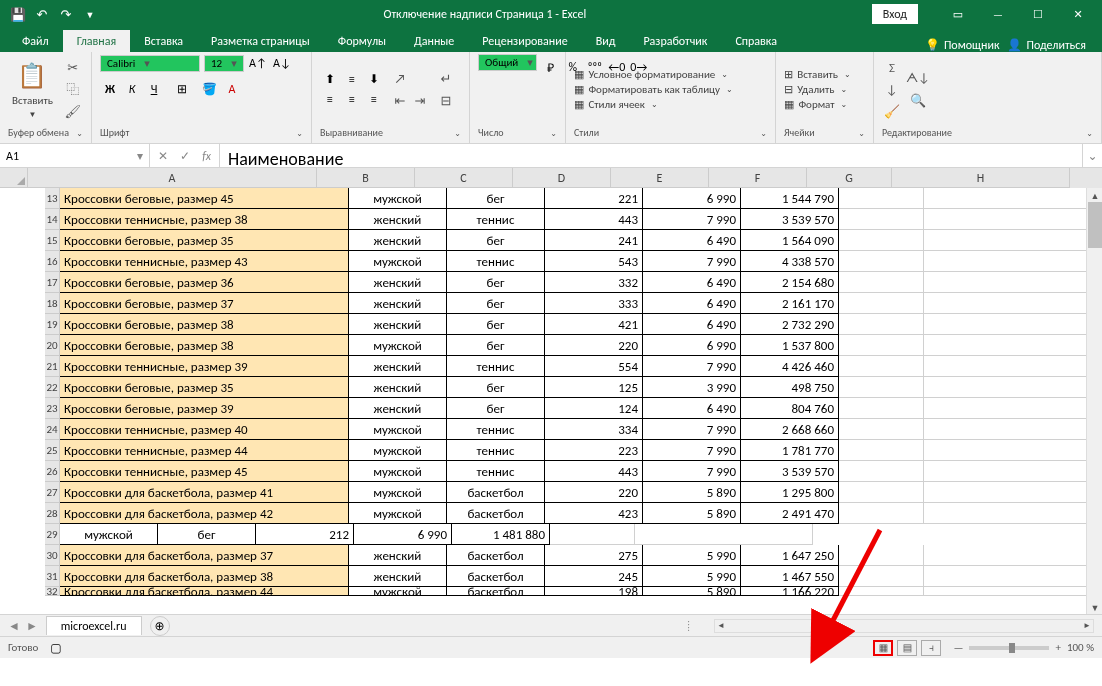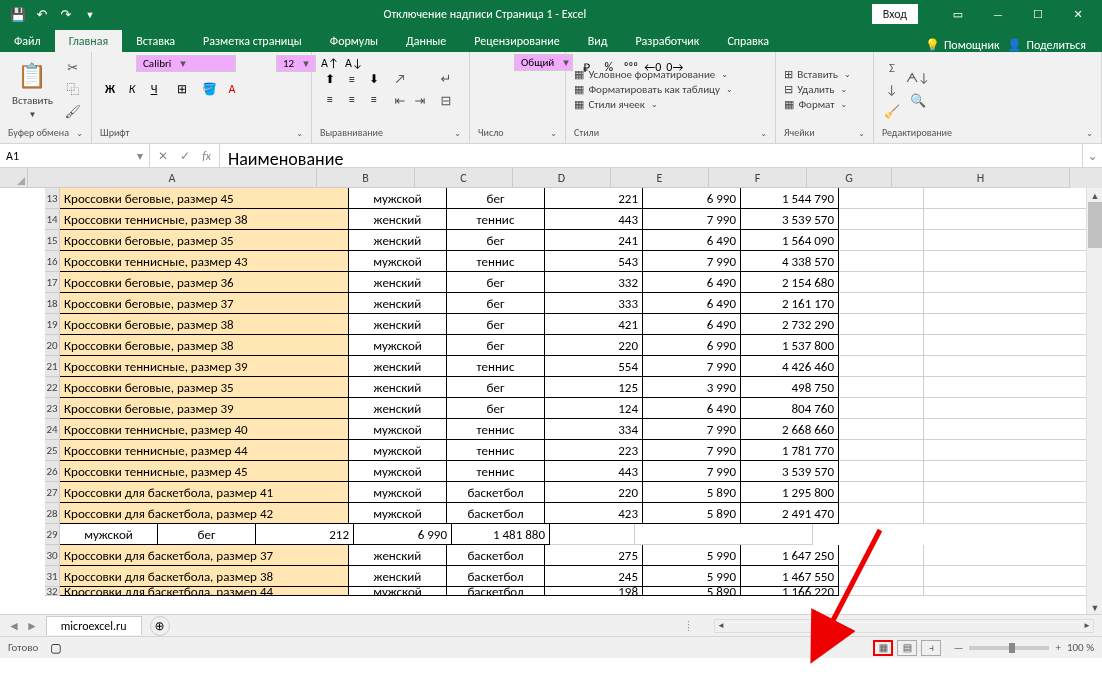--- a/index.html
+++ b/index.html
@@ -8,38 +8,38 @@
     
     .titlebar { height: 28px; background: #0d7340; display: flex; align-items: center; color: #fff; padding: 0 4px; }
     .qat { display: flex; align-items: center; gap: 8px; padding-left: 6px; }
     .qat-icon { width: 16px; height: 16px; display: inline-flex; align-items: center; justify-content: center; font-size: 13px; color: #fff; }
     .title-text { flex: 1; text-align: center; font-size: 12px; color: #fff; }
     .win-controls { display: flex; align-items: center; gap: 0; }
     .vhod-btn { background: #fff; color: #222; padding: 2px 10px; font-size: 12px; margin-right: 20px; border: 1px solid #fff; }
     .win-btn { width: 40px; height: 28px; display: flex; align-items: center; justify-content: center; color: #fff; font-size: 11px; }
     
     
-    .ribbon-tabs { height: 24px; background: #0d7340; display: flex; align-items: flex-end; padding-left: 0; }
+    .ribbon-tabs { height: 24px; background: #0d7340; display: flex; align-items: flex-end; padding-left: 8px; }
     .tab { padding: 4px 14px; color: #fff; font-size: 12px; cursor: pointer; }
     .tab.active { background: #f1f1f1; color: #217346; }
     .tab-spacer { flex: 1; }
     .tab-help { display: flex; align-items: center; gap: 8px; padding-right: 16px; color: #fff; }
     .help-item { display: flex; align-items: center; gap: 4px; font-size: 12px; }
     
     
     .ribbon { height: 92px; background: #f1f1f1; border-bottom: 1px solid #d4d4d4; display: flex; }
     .rib-group { border-right: 1px solid #d4d4d4; padding: 2px 8px; display: flex; flex-direction: column; }
     .rib-group-content { flex: 1; display: flex; align-items: center; gap: 6px; }
     .rib-group-label { font-size: 10px; color: #555; text-align: center; padding: 2px 0; display: flex; align-items: center; justify-content: center; }
     .rib-group-label::after { content: '⌄'; font-size: 8px; margin-left: auto; }
     .big-btn { display: flex; flex-direction: column; align-items: center; gap: 2px; font-size: 11px; color: #444; padding: 4px; }
     .big-btn-icon { width: 32px; height: 32px; display: flex; align-items: center; justify-content: center; font-size: 24px; }
     .small-btns { display: flex; flex-direction: column; gap: 2px; }
     .small-btn { width: 20px; height: 20px; display: flex; align-items: center; justify-content: center; font-size: 13px; color: #555; }
-    .dropdown-inline { display: inline-flex; align-items: center; border: 1px solid #ccc; background: #f0abfc; font-size: 11px; margin-left: 36px; }
+    .dropdown-inline { display: inline-flex; align-items: center; border: 1px solid #ccc; background: #22c55e; font-size: 11px; }
     .dropdown-inline .dd-text { padding: 1px 6px; }
     .dropdown-inline .dd-arrow { padding: 0 3px; color: #555; }
     .font-row { display: flex; gap: 4px; align-items: center; }
     .font-buttons { display: flex; gap: 2px; margin-top: 4px; }
     .font-btn { width: 20px; height: 18px; display: flex; align-items: center; justify-content: center; font-size: 12px; }
     .align-grid { display: grid; grid-template-columns: repeat(3, 20px); gap: 2px; }
     .rib-stack { display: flex; flex-direction: column; gap: 2px; font-size: 11px; color: #444; }
     .rib-stack-item { display: flex; align-items: center; gap: 4px; white-space: nowrap; }
     .rib-stack-item::after { content: '⌄'; font-size: 8px; margin-left: 2px; }
     

